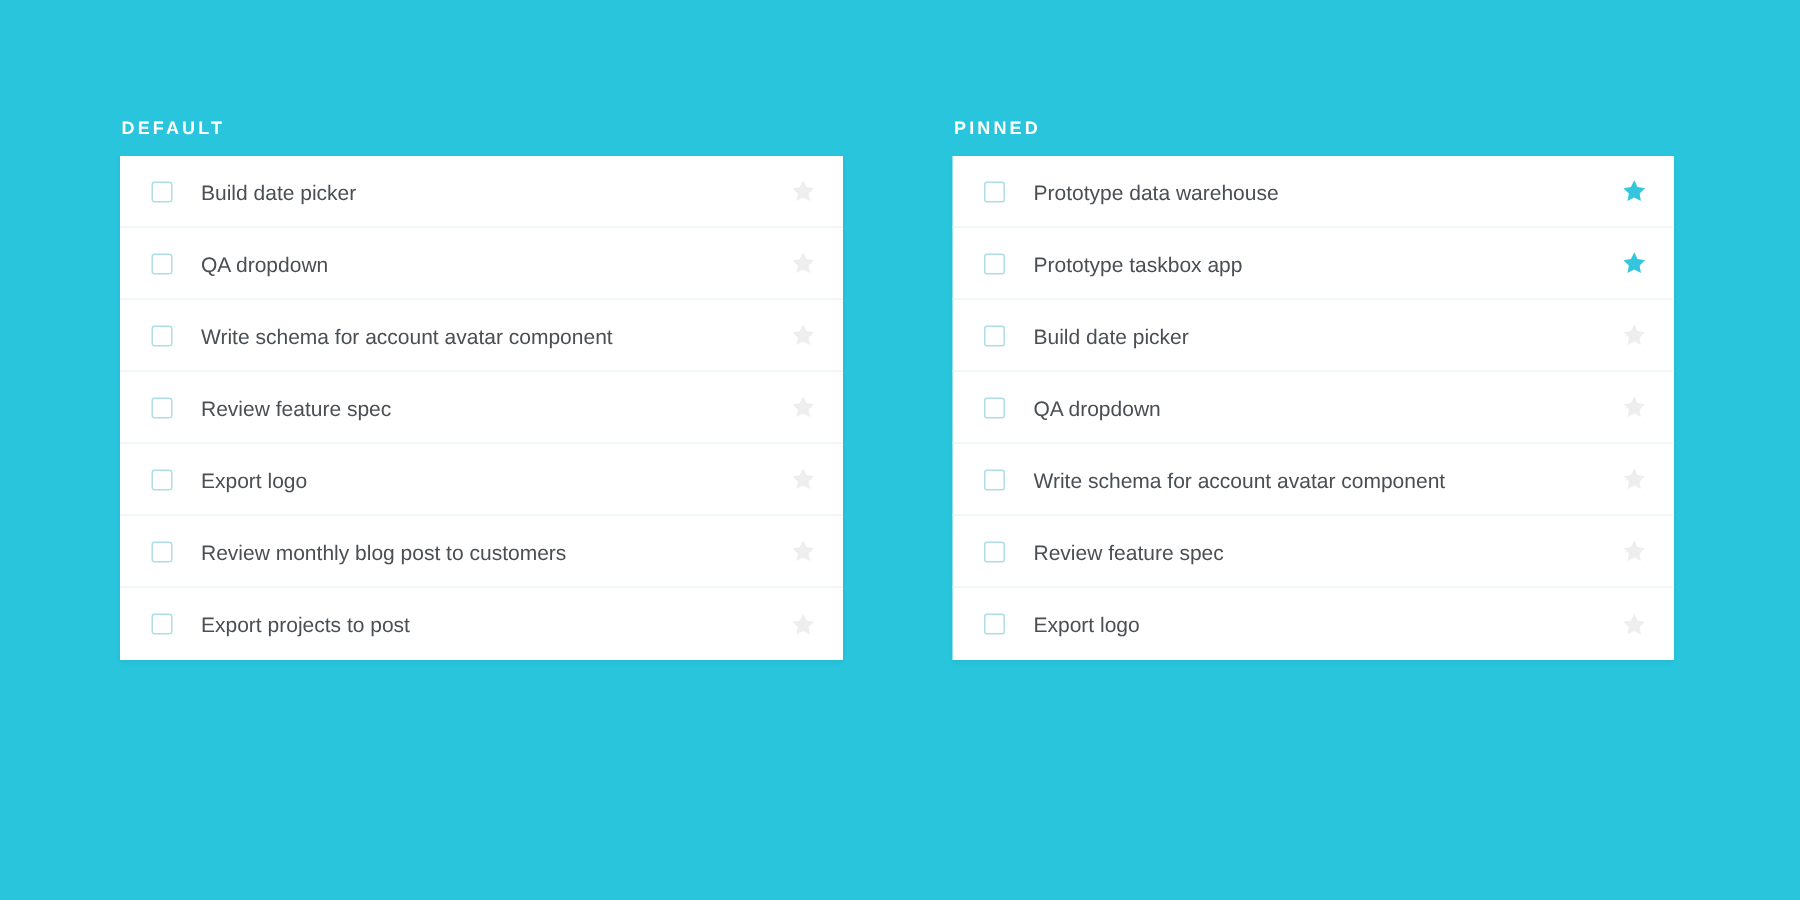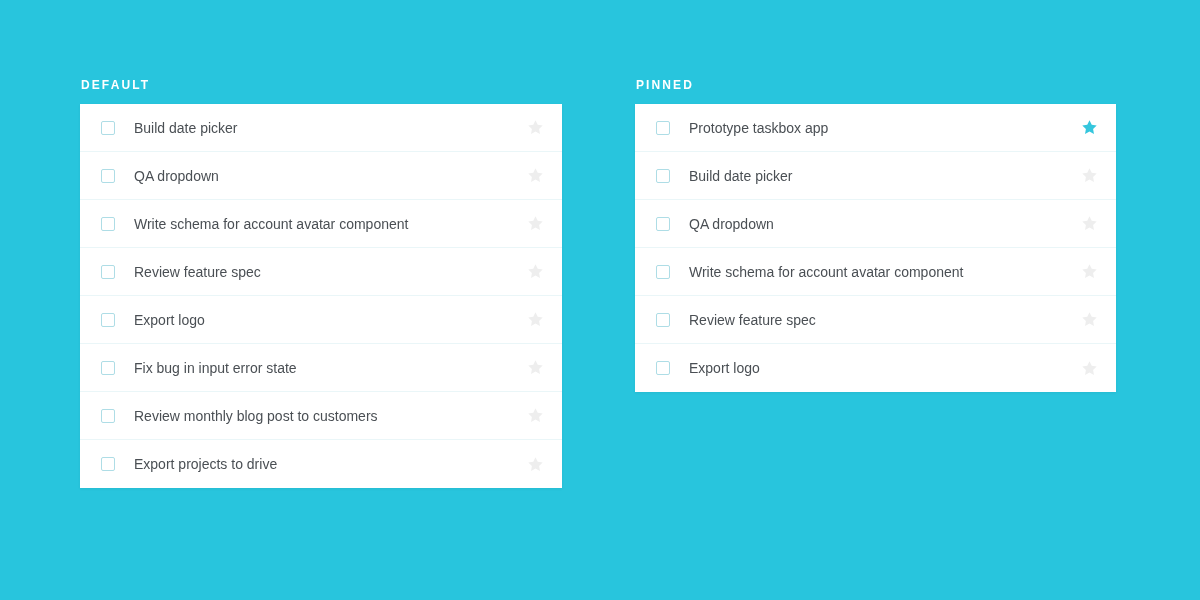--- a/index.html
+++ b/index.html
@@ -139,53 +139,53 @@
           <span class="checkbox"></span>
           <span class="task-label">Export logo</span>
           <span class="star star-off">
             <svg viewBox="0 0 17 17" xmlns="http://www.w3.org/2000/svg">
               <path d="M8.5 1.2 L10.72 5.73 L15.7 6.46 L12.1 9.98 L12.95 14.95 L8.5 12.6 L4.05 14.95 L4.9 9.98 L1.3 6.46 L6.28 5.73 Z"></path>
             </svg>
           </span>
         </div>
         <div class="task-row">
           <span class="checkbox"></span>
-          <span class="task-label">Fix bug in input error state</span>
-          <span class="star star-off">
-            <svg viewBox="0 0 17 17" xmlns="http://www.w3.org/2000/svg">
-              <path d="M8.5 1.2 L10.72 5.73 L15.7 6.46 L12.1 9.98 L12.95 14.95 L8.5 12.6 L4.05 14.95 L4.9 9.98 L1.3 6.46 L6.28 5.73 Z"></path>
-            </svg>
-          </span>
-        </div>
-        <div class="task-row">
-          <span class="checkbox"></span>
           <span class="task-label">Review monthly blog post to customers</span>
           <span class="star star-off">
             <svg viewBox="0 0 17 17" xmlns="http://www.w3.org/2000/svg">
               <path d="M8.5 1.2 L10.72 5.73 L15.7 6.46 L12.1 9.98 L12.95 14.95 L8.5 12.6 L4.05 14.95 L4.9 9.98 L1.3 6.46 L6.28 5.73 Z"></path>
             </svg>
           </span>
         </div>
         <div class="task-row">
           <span class="checkbox"></span>
-          <span class="task-label">Export projects to drive</span>
+          <span class="task-label">Export projects to post</span>
           <span class="star star-off">
             <svg viewBox="0 0 17 17" xmlns="http://www.w3.org/2000/svg">
               <path d="M8.5 1.2 L10.72 5.73 L15.7 6.46 L12.1 9.98 L12.95 14.95 L8.5 12.6 L4.05 14.95 L4.9 9.98 L1.3 6.46 L6.28 5.73 Z"></path>
             </svg>
           </span>
         </div>
       </div>
   </div>
 
   <div class="column column-pinned">
     <div class="section-label">PINNED</div>
     <div class="card">
         <div class="task-row">
           <span class="checkbox"></span>
+          <span class="task-label">Prototype data warehouse</span>
+          <span class="star star-on">
+            <svg viewBox="0 0 17 17" xmlns="http://www.w3.org/2000/svg">
+              <path d="M8.5 1.2 L10.72 5.73 L15.7 6.46 L12.1 9.98 L12.95 14.95 L8.5 12.6 L4.05 14.95 L4.9 9.98 L1.3 6.46 L6.28 5.73 Z"></path>
+            </svg>
+          </span>
+        </div>
+        <div class="task-row">
+          <span class="checkbox"></span>
           <span class="task-label">Prototype taskbox app</span>
           <span class="star star-on">
             <svg viewBox="0 0 17 17" xmlns="http://www.w3.org/2000/svg">
               <path d="M8.5 1.2 L10.72 5.73 L15.7 6.46 L12.1 9.98 L12.95 14.95 L8.5 12.6 L4.05 14.95 L4.9 9.98 L1.3 6.46 L6.28 5.73 Z"></path>
             </svg>
           </span>
         </div>
         <div class="task-row">
           <span class="checkbox"></span>
           <span class="task-label">Build date picker</span>

